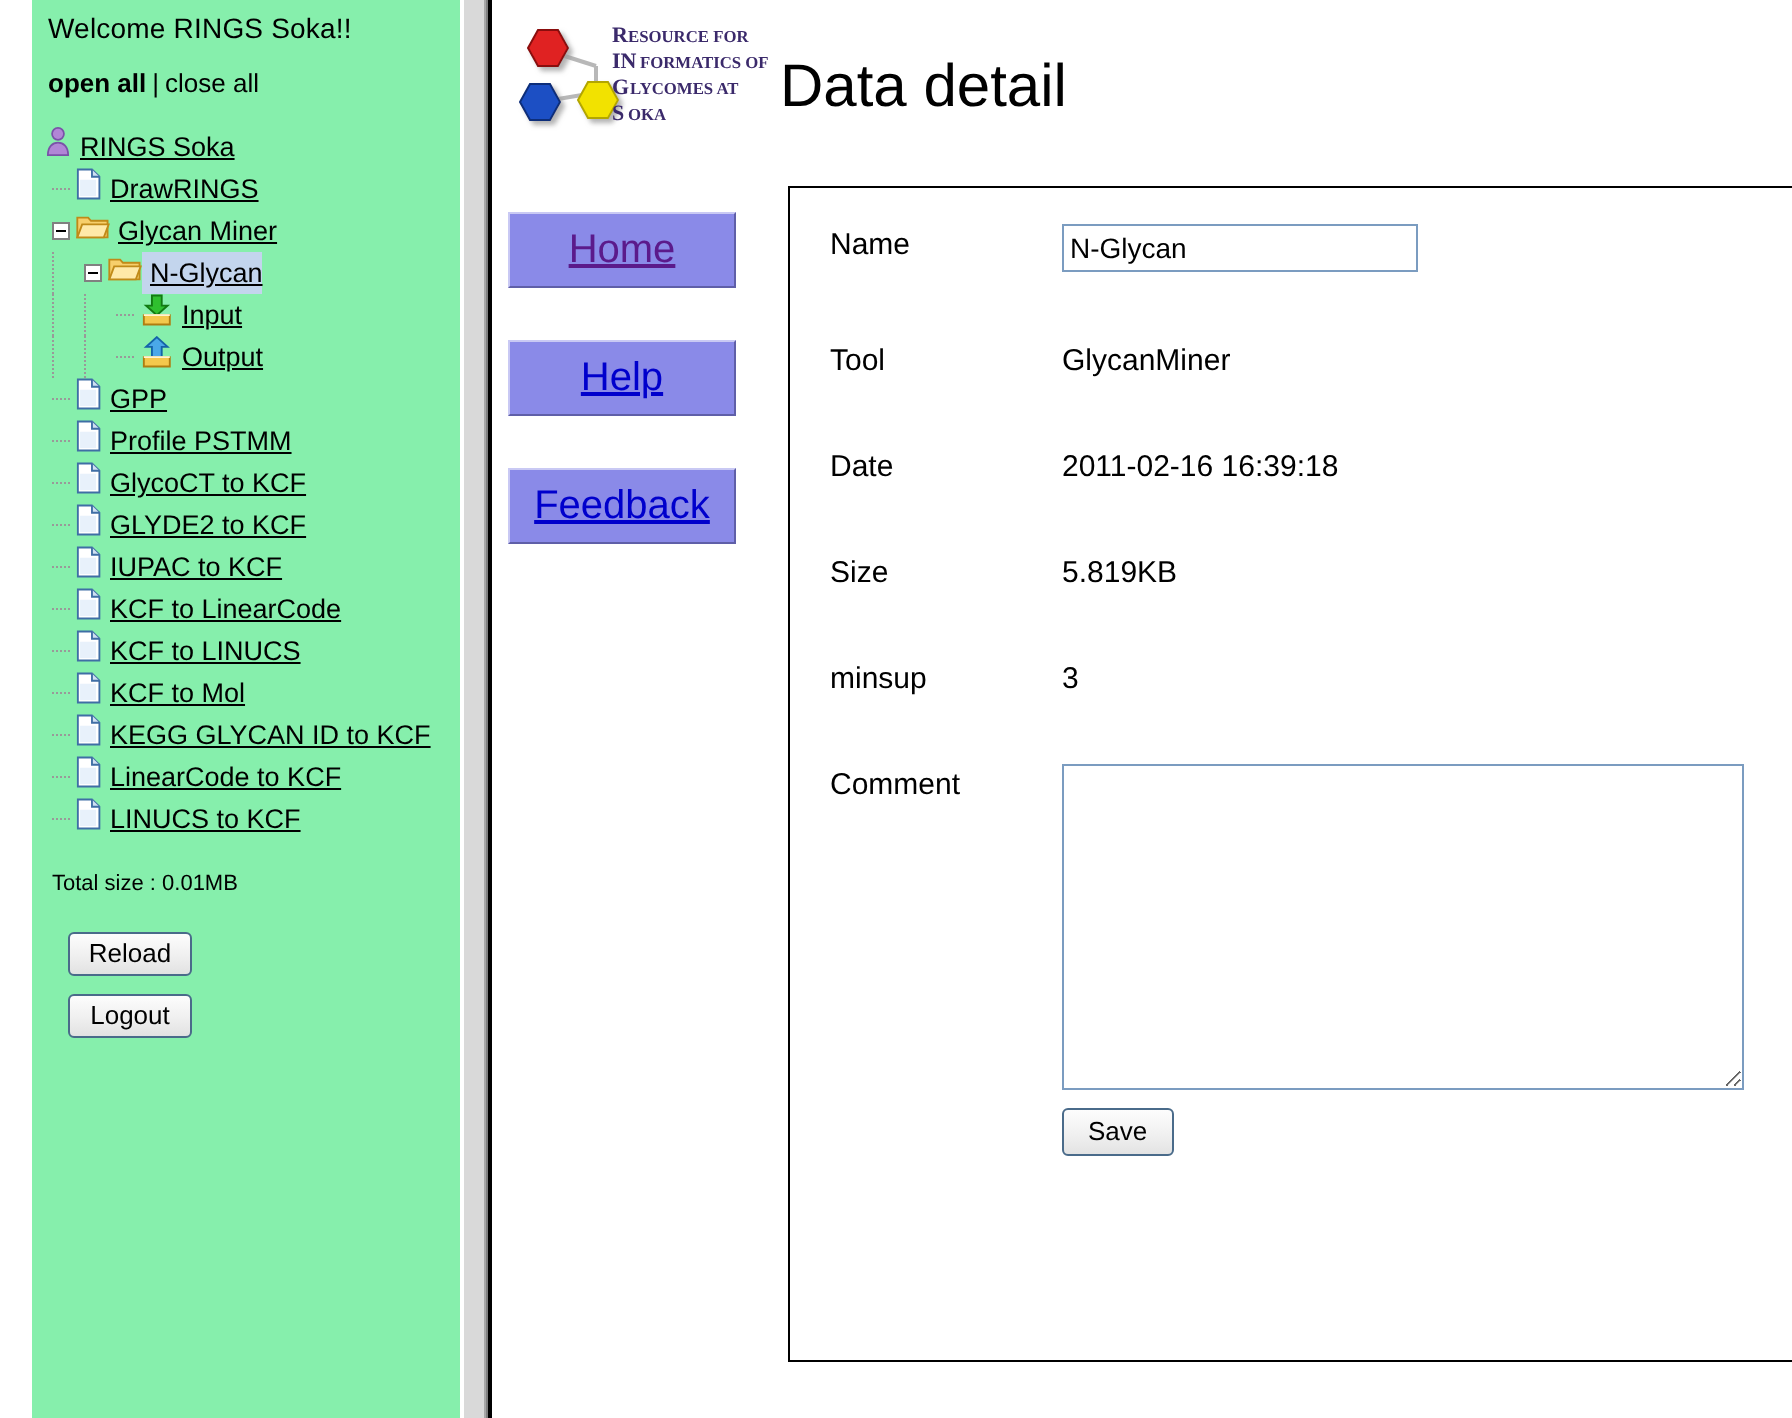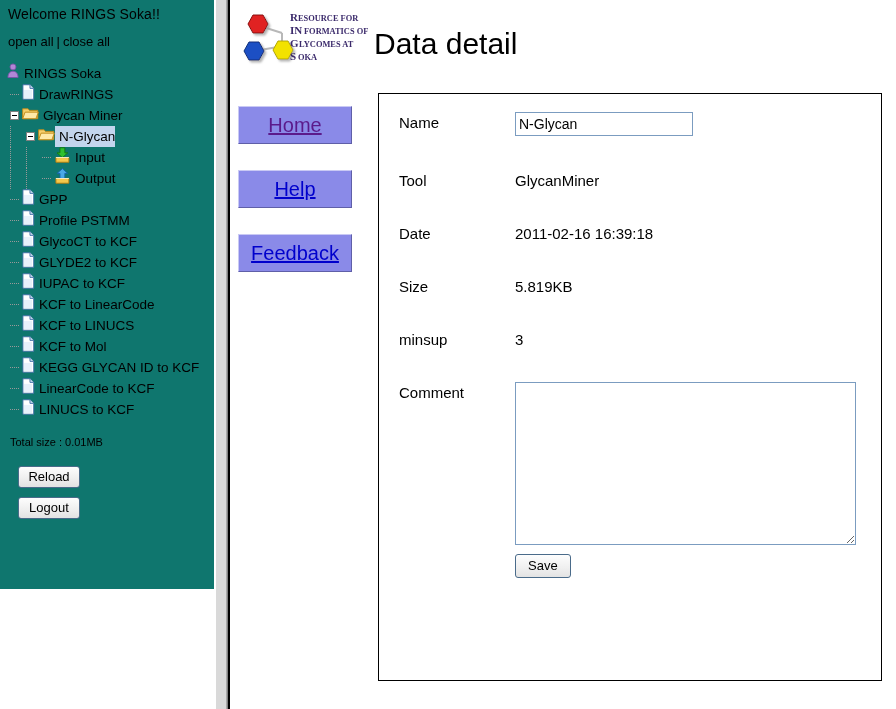--- a/index.html
+++ b/index.html
@@ -20,25 +20,26 @@
   
   #page {
     position: absolute;
     inset: 0;
     display: flex;
   }
 
   
   #sidebar {
     width: 214px;
-    height: 589px;
-    background: #0f766e;
+    height: 709px;
+    background: #86efac;
     overflow: hidden;
     position: relative;
     flex: 0 0 214px;
+    margin-left: 16px;
   }
   #frame-divider {
     flex: 0 0 14px;
     height: 709px;
     background: #d4d0c8;
     border-left: 1px solid #ffffff;
     border-right: 1px solid #808080;
     box-sizing: border-box;
     background-image: linear-gradient(to right,
         #ffffff 0px, #ffffff 1px,
@@ -66,20 +67,21 @@
     padding: 12px 0 0 8px;
     font-size: 13px;
   }
   .openclose span.sep { padding: 0 3px; }
 
   .tree {
     margin-top: 14px;
     padding-left: 6px;
     font-size: 13.5px;
     line-height: 21px;
+    text-decoration: underline;
   }
   .node {
     display: flex;
     align-items: center;
     white-space: nowrap;
     height: 21px;
     position: relative;
   }
   .hitarea {
     width: 16px; height: 21px;
@@ -268,21 +270,21 @@
 </head>
 <body>
 
 <div id="page">
 
   <div id="sidebar">
 
     <div class="welcome">Welcome RINGS Soka!!</div>
 
     <div class="openclose">
-      <a href="#" style="color:#000;text-decoration:none;">open all</a><span class="sep">|</span><a href="#" style="color:#000;text-decoration:none;">close all</a>
+      <a href="#" style="color:#000;text-decoration:none;font-weight:bold;">open all</a><span class="sep">|</span><a href="#" style="color:#000;text-decoration:none;">close all</a>
     </div>
 
     <div class="tree" id="tree">
         <div class="node">
           <span class="ico"><svg xmlns="http://www.w3.org/2000/svg" viewBox="0 0 16 17" width="14" height="17">
               <circle cx="8" cy="4.4" r="3.4" fill="#b186d6" stroke="#7a52a8" stroke-width="1"></circle>
               <path d="M2.2 16.5 C2.2 11.6 5 9.4 8 9.4 C11 9.4 13.8 11.6 13.8 16.5 Z" fill="#b186d6" stroke="#7a52a8" stroke-width="1"></path>
             </svg></span>
           <span class="node-label">RINGS Soka</span>
         </div>

